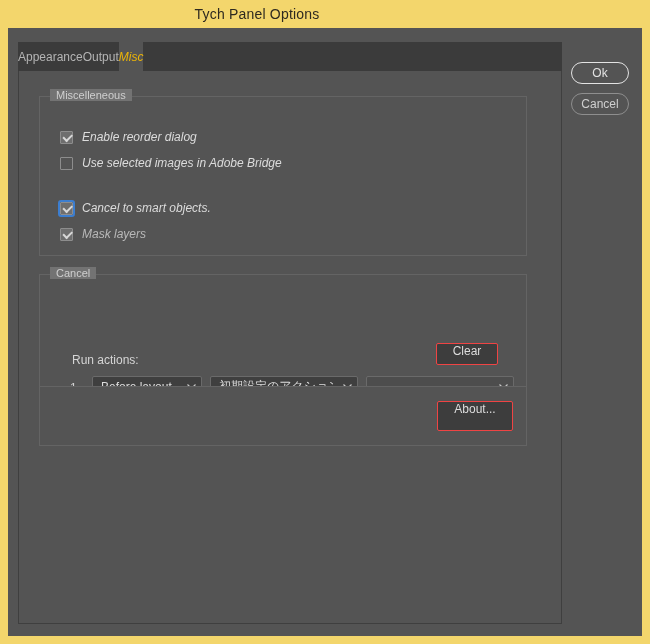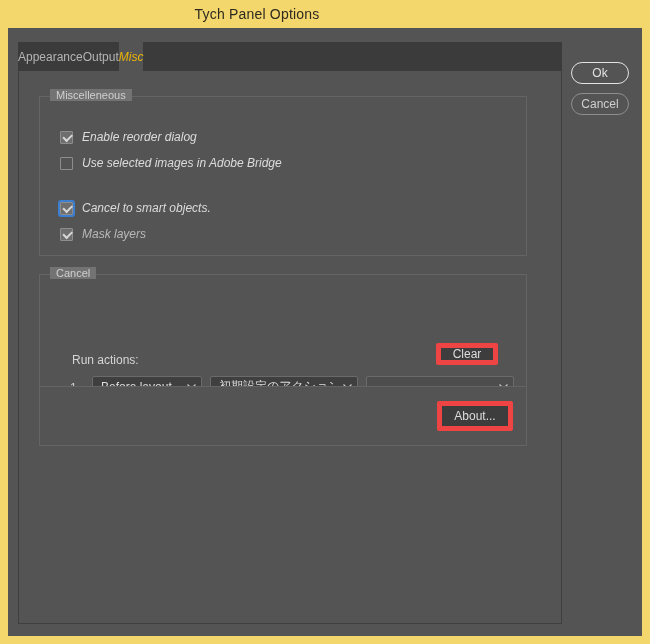--- a/index.html
+++ b/index.html
@@ -162,25 +162,25 @@
   
   .run-label {
     position: absolute;
     left: 32px; top: 78px;
     font-size: 12px;
     color: #d5d5d5;
   }
   .btn-flat {
     position: absolute;
     background: #3d3d3d;
-    border: 5px solid #ef4444;
+    border: 1px solid #ef4444;
     color: #dcdcdc;
     font-size: 12px;
     display: flex;
-    align-items: center;
+    align-items: flex-start;
     justify-content: center;
     box-sizing: border-box;
     border-radius: 2px;
     cursor: default;
     user-select: none;
   }
   #btn-clear {
     left: 396px; top: 68px;
     width: 62px; height: 22px;
   }

